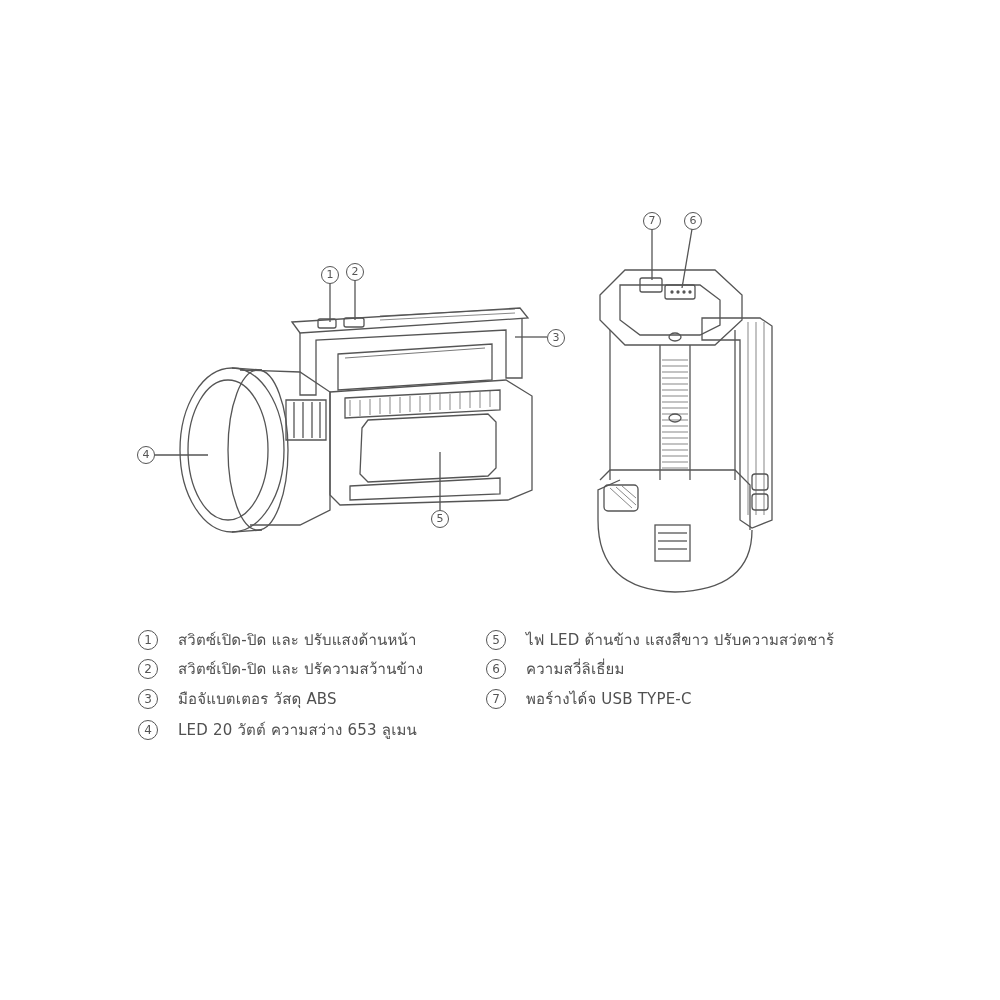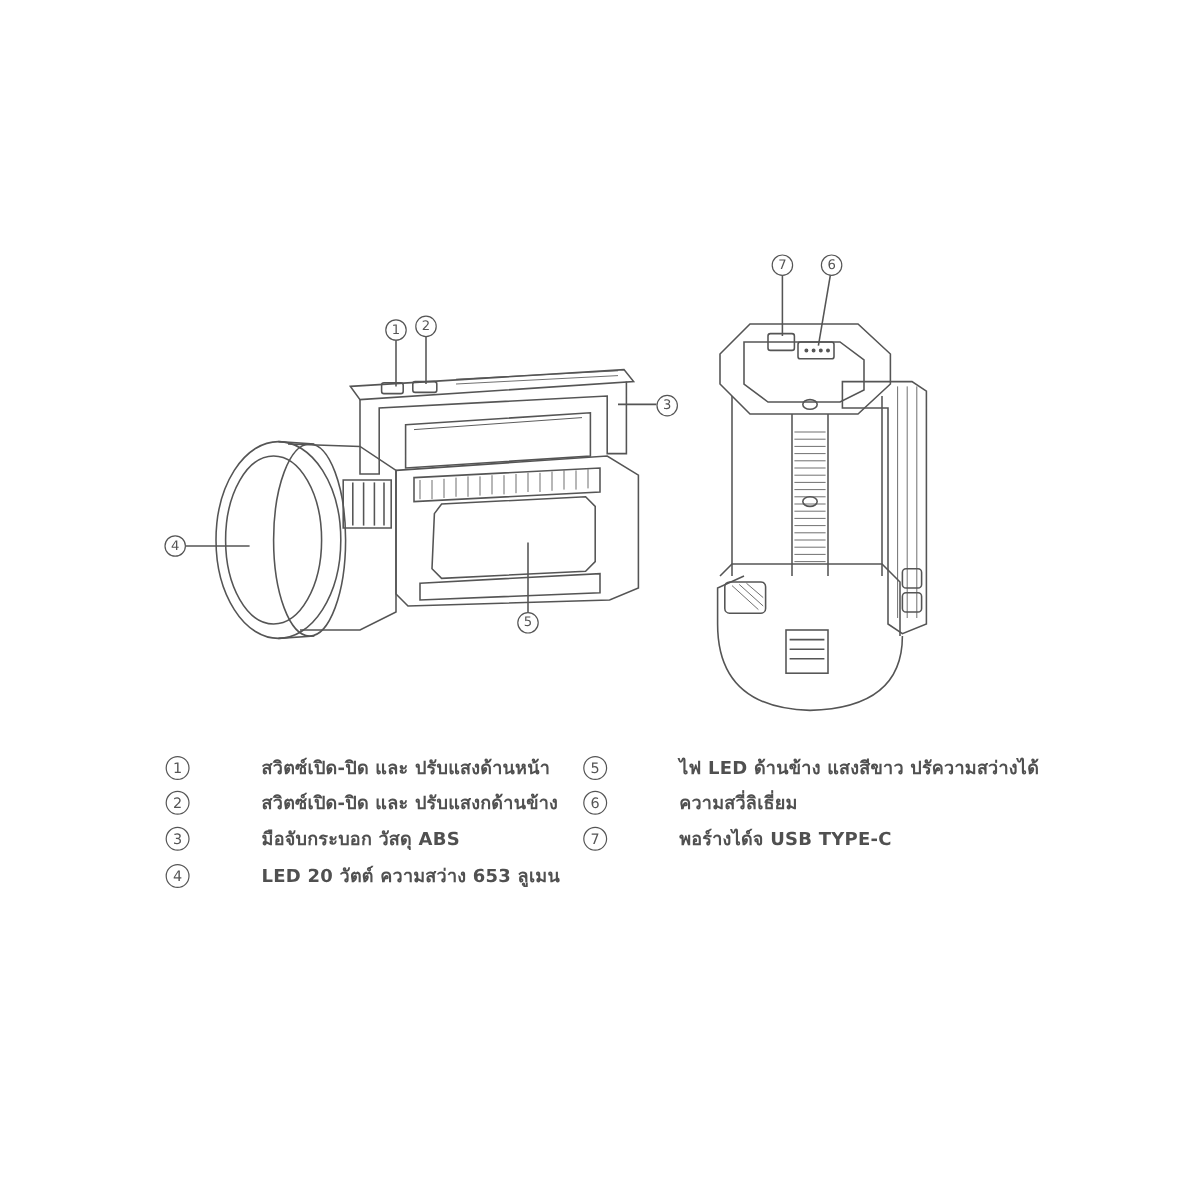--- a/index.html
+++ b/index.html
@@ -2,21 +2,21 @@
 <html><head>
 <meta charset="utf-8">
 <style>
   html, body { margin:0; padding:0; background:#ffffff; }
   body { width:1000px; height:1000px; position:relative; overflow:hidden;
          font-family:"DejaVu Sans", sans-serif; color:#555; }
   .diagram { position:absolute; left:0; top:0; width:1000px; height:600px; }
   .legend-item { position:absolute; display:flex; align-items:center; font-size:15px; color:#505050; }
   .legend-num { display:inline-block; width:18px; height:18px; border:1.3px solid #555; border-radius:50%;
                 font-size:12px; line-height:18px; text-align:center; margin-right:20px; color:#555; }
-  .legend-text { white-space:nowrap; font-weight:bold; letter-spacing:0.2px;margin-left:40px; }
+  .legend-text { white-space:nowrap; font-weight:normal; letter-spacing:0.2px; }
   .callout { position:absolute; width:16px; height:16px; border:1.2px solid #555; border-radius:50%;
              font-size:11px; line-height:16px; text-align:center; background:#fff; color:#555; }
 </style>
 </head>
 <body>
 
 <div class="diagram">
   <svg width="1000" height="600" viewBox="0 0 1000 600" fill="none" stroke="#555" stroke-width="1.3">
 
     <path d="M292 322 L520 308 L528 318 L300 333 Z"></path>
@@ -138,33 +138,33 @@
   <div class="callout" style="left:684px;top:212px;">6</div>
 </div>
 
 <div>
   <div class="legend-item" style="left:138px;top:628px;">
     <span class="legend-num">1</span>
     <span class="legend-text">สวิตซ์เปิด-ปิด และ ปรับแสงด้านหน้า</span>
   </div>
   <div class="legend-item" style="left:138px;top:657px;">
     <span class="legend-num">2</span>
-    <span class="legend-text">สวิตซ์เปิด-ปิด และ ปรับแสงกด้านข้าง</span>
+    <span class="legend-text">สวิตซ์เปิด-ปิด และ ปรัความสว้านข้าง</span>
   </div>
   <div class="legend-item" style="left:138px;top:687px;">
     <span class="legend-num">3</span>
-    <span class="legend-text">มือจับกระบอก วัสดุ ABS</span>
+    <span class="legend-text">มือจัแบตเตอร วัสดุ ABS</span>
   </div>
   <div class="legend-item" style="left:138px;top:718px;">
     <span class="legend-num">4</span>
     <span class="legend-text">LED 20 วัตต์ ความสว่าง 653 ลูเมน</span>
   </div>
   <div class="legend-item" style="left:486px;top:628px;">
     <span class="legend-num">5</span>
-    <span class="legend-text">ไฟ LED ด้านข้าง แสงสีขาว ปรัความสว่างได้</span>
+    <span class="legend-text">ไฟ LED ด้านข้าง แสงสีขาว ปรับความสว่ตชาร้</span>
   </div>
   <div class="legend-item" style="left:486px;top:657px;">
     <span class="legend-num">6</span>
     <span class="legend-text">ความสวี่ลิเธี่ยม</span>
   </div>
   <div class="legend-item" style="left:486px;top:687px;">
     <span class="legend-num">7</span>
     <span class="legend-text">พอร์างได์จ USB TYPE-C</span>
   </div>
 </div>

